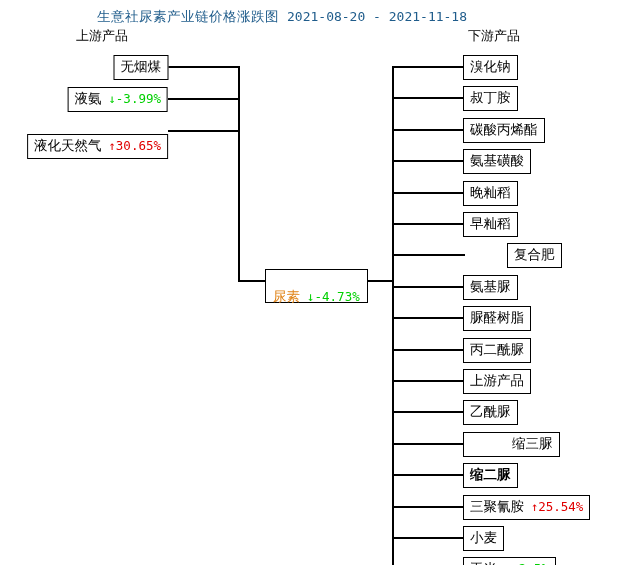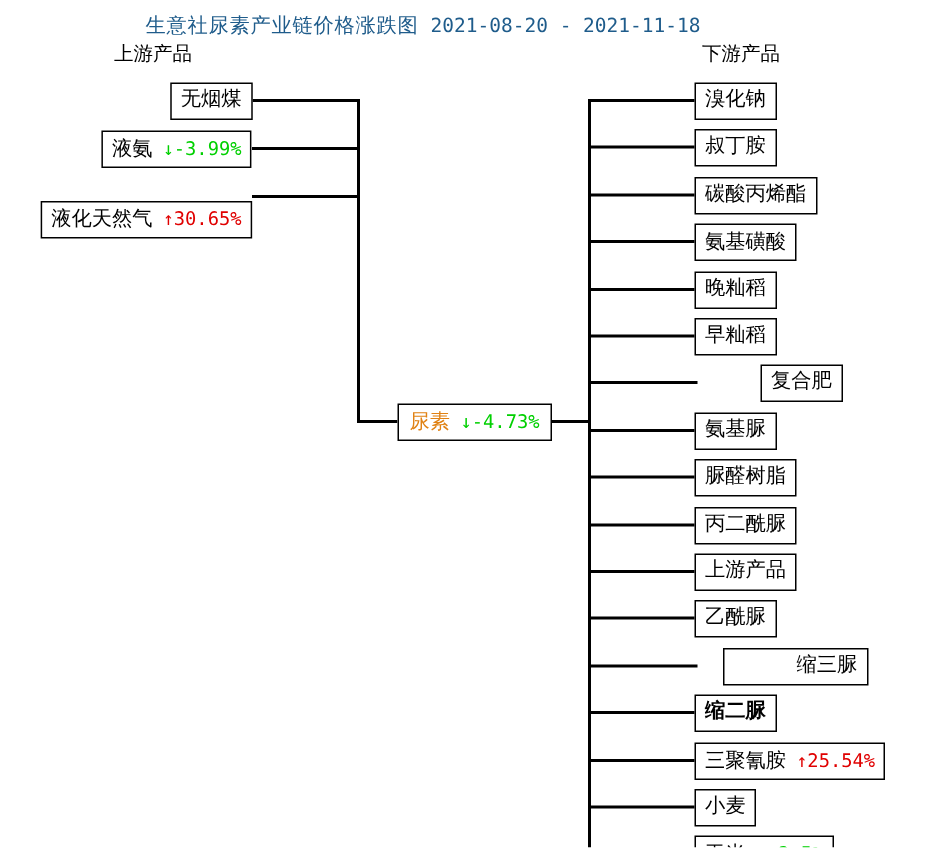--- a/index.html
+++ b/index.html
@@ -69,21 +69,21 @@
 
   .center-node {
     position: absolute;
     left: 265px;
     top: 269px;
     box-sizing: border-box;
     border: 1.6px solid #000000;
     background: #ffffff;
     height: 25px;
     line-height: 21px;
-    padding: 0 7px;
+    padding: 16px 7px;
     font-size: 13.5px;
     white-space: nowrap;
     z-index: 4;
   }
   .center-node .pname { color: #e08214; }
   .center-node .pct {
     font-family: "DejaVu Sans Mono", "Liberation Mono", monospace;
     font-size: 12.5px;
     margin-left: 7px;
     color: #00d000;
@@ -151,20 +151,20 @@
       <div class="node" style="left: 463px; top: 117.5px;"><span class="pname">碳酸丙烯酯</span></div>
       <div class="node" style="left: 463px; top: 148.5px; font-family: Liberation Serif, serif;"><span class="pname">氨基磺酸</span></div>
       <div class="node" style="left: 463px; top: 180.5px;"><span class="pname">晚籼稻</span></div>
       <div class="node" style="left: 463px; top: 211.5px;"><span class="pname">早籼稻</span></div>
       <div class="node" style="left: 463px; top: 242.5px; margin-left: 44px;"><span class="pname">复合肥</span></div>
       <div class="node" style="left: 463px; top: 274.5px;"><span class="pname">氨基脲</span></div>
       <div class="node" style="left: 463px; top: 305.5px;"><span class="pname">脲醛树脂</span></div>
       <div class="node" style="left: 463px; top: 337.5px;"><span class="pname">丙二酰脲</span></div>
       <div class="node" style="left: 463px; top: 368.5px;"><span class="pname">上游产品</span></div>
       <div class="node" style="left: 463px; top: 399.5px;"><span class="pname">乙酰脲</span></div>
-      <div class="node" style="left: 482px; top: 431.5px; padding-left: 48px;"><span class="pname">缩三脲</span></div>
+      <div class="node" style="left: 463px; top: 431.5px; padding-left: 48px;"><span class="pname">缩三脲</span></div>
       <div class="node" style="left: 463px; top: 462.5px; font-weight: bold;"><span class="pname">缩二脲</span></div>
       <div class="node" style="left: 463px; top: 494.5px;"><span class="pname">三聚氰胺</span><span class="pct up"><span class="arrow">↑</span><span>25.54%</span></span></div>
       <div class="node" style="left: 463px; top: 525.5px;"><span class="pname">小麦</span></div>
       <div class="node" style="left: 463px; top: 556.5px;"><span class="pname">玉米</span><span class="pct down"><span class="arrow">↓</span><span>-2.5%</span></span></div>
     </div>
 
 </div>
 
 </body></html>

